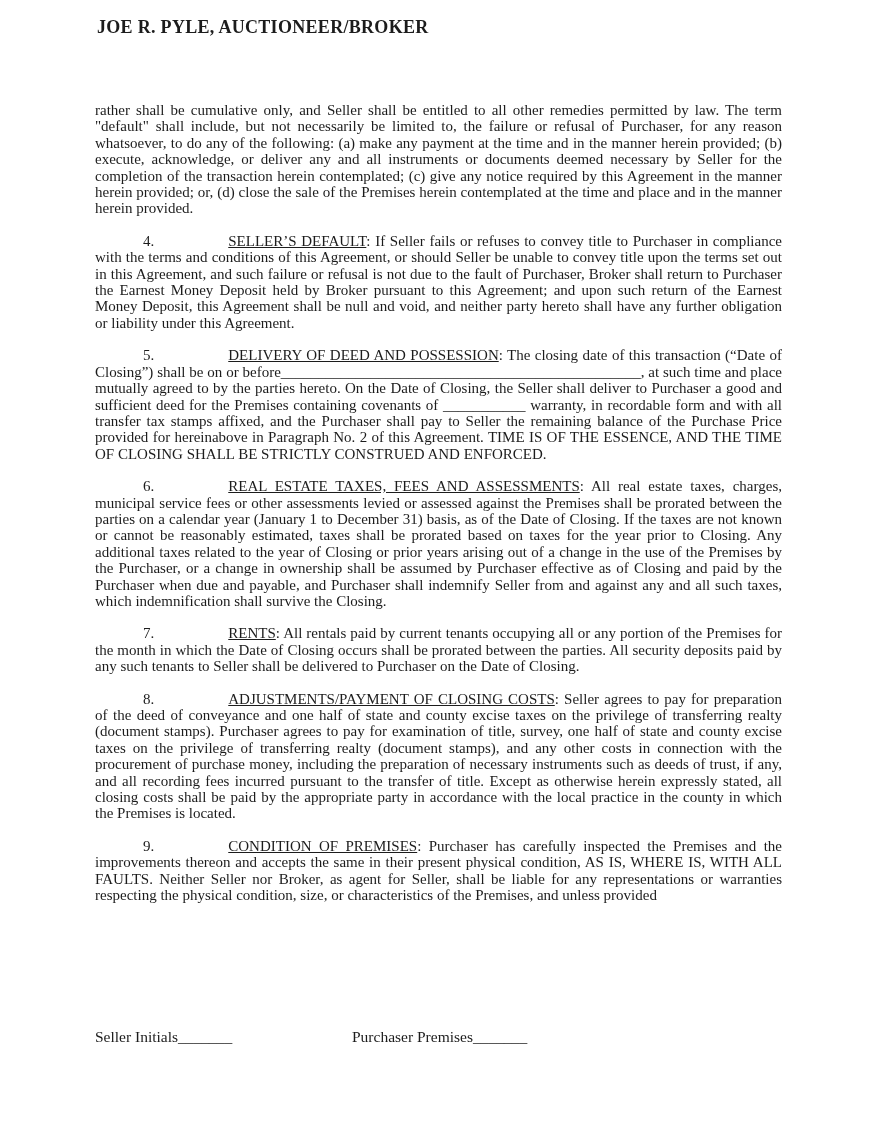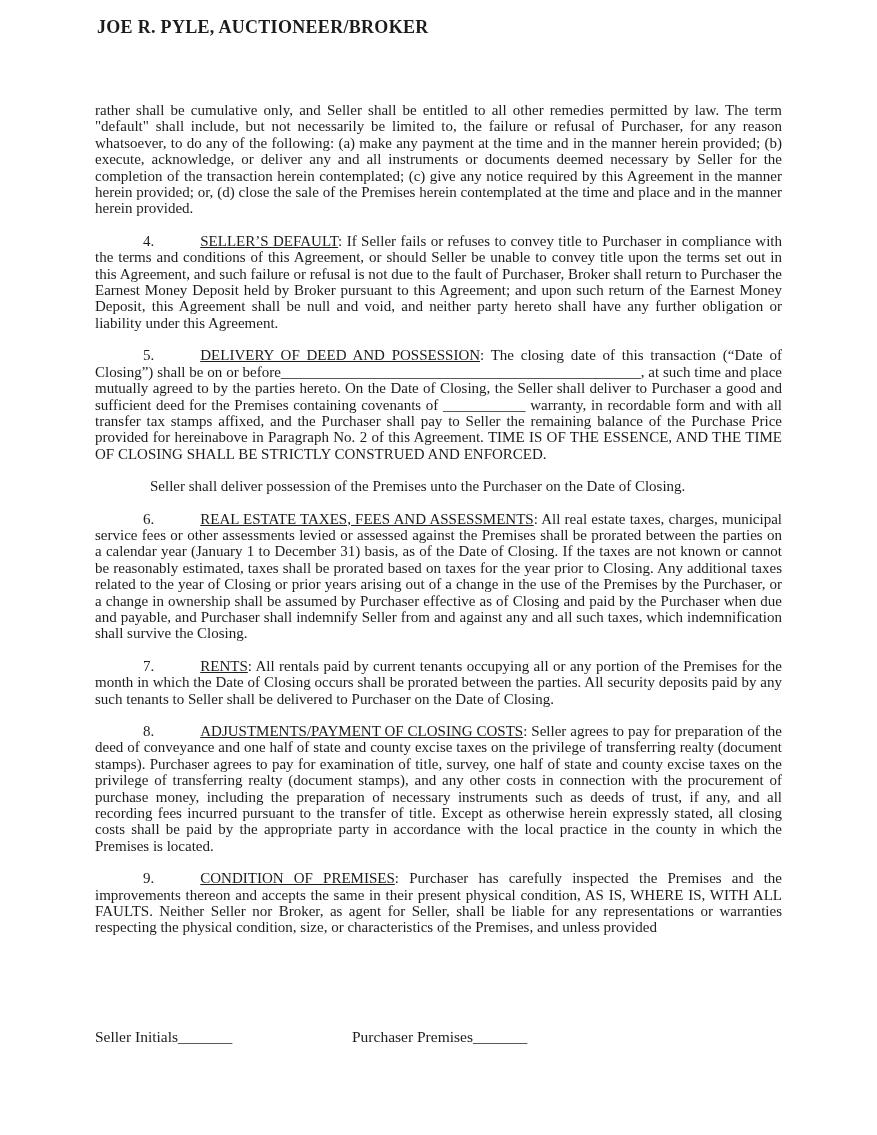--- a/index.html
+++ b/index.html
@@ -43,20 +43,21 @@
   }
   p.indented {
     text-indent: 55px;
   }
   .ptab {
     display: inline-block;
     width: 46px;
   }
   .phead {
     text-decoration: underline;
+    margin-left: 28px;
   }
   .footer-line {
     position: absolute;
     top: 1028px;
     left: 95px;
     width: 687px;
     font-size: 15.5px;
   }
   .footer-item {
     position: absolute;
@@ -74,21 +75,20 @@
   <div class="doc-header">JOE R. PYLE, AUCTIONEER/BROKER</div>
 
   <div class="content">
 
     <p class="para"><span>rather shall be cumulative only, and Seller shall be entitled to all other remedies permitted by law. The term "default" shall include, but not necessarily be limited to, the failure or refusal of Purchaser, for any reason whatsoever, to do any of the following: (a) make any payment at the time and in the manner herein provided; (b) execute, acknowledge, or deliver any and all instruments or documents deemed necessary by Seller for the completion of the transaction herein contemplated; (c) give any notice required by this Agreement in the manner herein provided; or, (d) close the sale of the Premises herein contemplated at the time and place and in the manner herein provided.</span></p>
 
     <p class="para numbered"><span class="pnum">4.</span><span class="ptab"></span><span class="phead">SELLER’S DEFAULT</span><span>: If Seller fails or refuses to convey title to Purchaser in compliance with the terms and conditions of this Agreement, or should Seller be unable to convey title upon the terms set out in this Agreement, and such failure or refusal is not due to the fault of Purchaser, Broker shall return to Purchaser the Earnest Money Deposit held by Broker pursuant to this Agreement; and upon such return of the Earnest Money Deposit, this Agreement shall be null and void, and neither party hereto shall have any further obligation or liability under this Agreement.</span></p>
 
     <p class="para numbered"><span class="pnum">5.</span><span class="ptab"></span><span class="phead">DELIVERY OF DEED AND POSSESSION</span><span>: The closing date of this transaction (“Date of Closing”) shall be on or before________________________________________________, at such time and place mutually agreed to by the parties hereto. On the Date of Closing, the Seller shall deliver to Purchaser a good and sufficient deed for the Premises containing covenants of ___________ warranty, in recordable form and with all transfer tax stamps affixed, and the Purchaser shall pay to Seller the remaining balance of the Purchase Price provided for hereinabove in Paragraph No. 2 of this Agreement. TIME IS OF THE ESSENCE, AND THE TIME OF CLOSING SHALL BE STRICTLY CONSTRUED AND ENFORCED.</span></p>
 
-    <p class="para indented"><span>Seller shall deliver possession of the Premises unto the Purchaser on the Date of Closing.</span></p>
 
     <p class="para numbered"><span class="pnum">6.</span><span class="ptab"></span><span class="phead">REAL ESTATE TAXES, FEES AND ASSESSMENTS</span><span>: All real estate taxes, charges, municipal service fees or other assessments levied or assessed against the Premises shall be prorated between the parties on a calendar year (January 1 to December 31) basis, as of the Date of Closing. If the taxes are not known or cannot be reasonably estimated, taxes shall be prorated based on taxes for the year prior to Closing. Any additional taxes related to the year of Closing or prior years arising out of a change in the use of the Premises by the Purchaser, or a change in ownership shall be assumed by Purchaser effective as of Closing and paid by the Purchaser when due and payable, and Purchaser shall indemnify Seller from and against any and all such taxes, which indemnification shall survive the Closing.</span></p>
 
     <p class="para numbered"><span class="pnum">7.</span><span class="ptab"></span><span class="phead">RENTS</span><span>: All rentals paid by current tenants occupying all or any portion of the Premises for the month in which the Date of Closing occurs shall be prorated between the parties. All security deposits paid by any such tenants to Seller shall be delivered to Purchaser on the Date of Closing.</span></p>
 
     <p class="para numbered"><span class="pnum">8.</span><span class="ptab"></span><span class="phead">ADJUSTMENTS/PAYMENT OF CLOSING COSTS</span><span>: Seller agrees to pay for preparation of the deed of conveyance and one half of state and county excise taxes on the privilege of transferring realty (document stamps). Purchaser agrees to pay for examination of title, survey, one half of state and county excise taxes on the privilege of transferring realty (document stamps), and any other costs in connection with the procurement of purchase money, including the preparation of necessary instruments such as deeds of trust, if any, and all recording fees incurred pursuant to the transfer of title. Except as otherwise herein expressly stated, all closing costs shall be paid by the appropriate party in accordance with the local practice in the county in which the Premises is located.</span></p>
 
     <p class="para numbered"><span class="pnum">9.</span><span class="ptab"></span><span class="phead">CONDITION OF PREMISES</span><span>: Purchaser has carefully inspected the Premises and the improvements thereon and accepts the same in their present physical condition, AS IS, WHERE IS, WITH ALL FAULTS. Neither Seller nor Broker, as agent for Seller, shall be liable for any representations or warranties respecting the physical condition, size, or characteristics of the Premises, and unless provided</span></p>
 
   </div>

